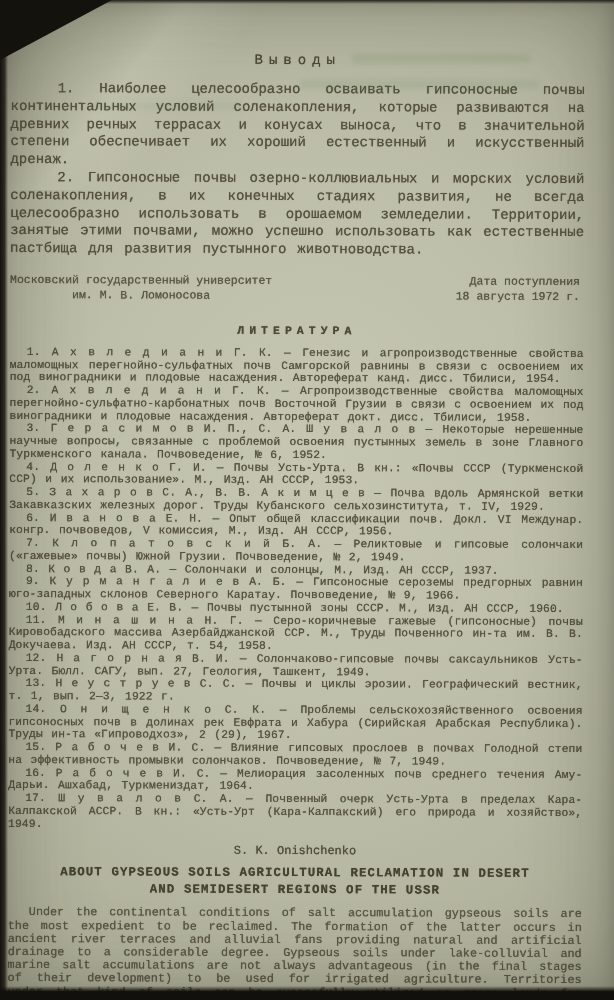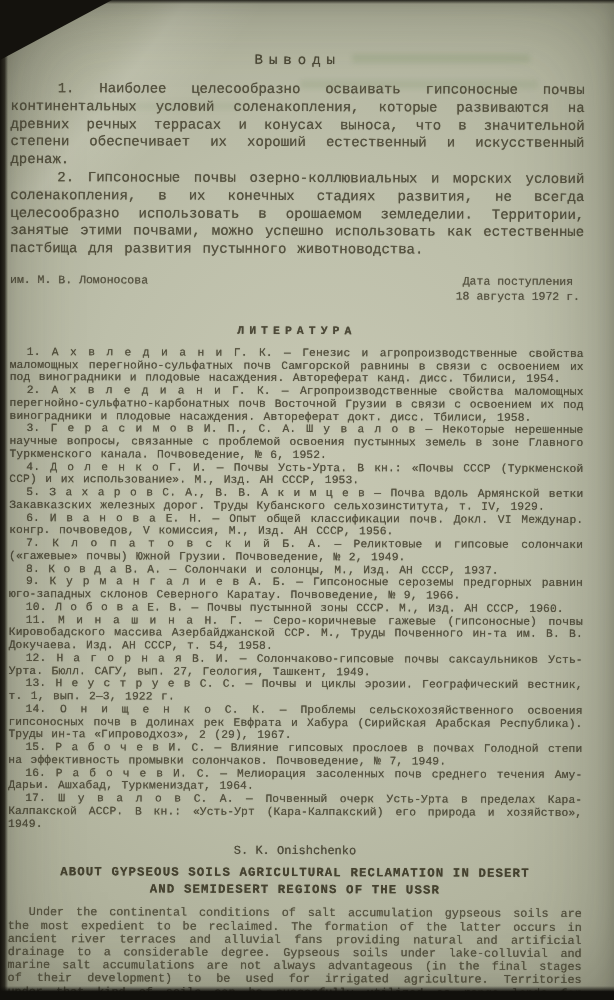--- a/index.html
+++ b/index.html
@@ -47,22 +47,22 @@
     font-size:14px;letter-spacing:6px;color:#4c4937;
   }
   .para{
     margin:13px 0 0 0;font-size:14px;line-height:17.8px;
     text-align:justify;text-indent:47px;word-spacing:2.5px;
   }
   .para.second{margin-top:0;}
   .meta{display:flex;justify-content:space-between;margin-top:14px;
     font-size:11.5px;line-height:15px;color:#5a5745;}
   .meta .affil{text-align:left;}
-  .meta .affil .line2{}
-  .meta .received{text-align:center;padding-right:4px;}
+  .meta .affil .line2{text-align:center;}
+  .meta .received{text-align:right;padding-right:4px;}
   .h-literature{
     margin:21px 0 0 0;text-align:center;font-weight:bold;
     font-size:11.5px;letter-spacing:5px;color:#4c4937;
   }
   .refs{margin-top:10px;}
   .refs p{
     margin:0;font-size:11.3px;line-height:12.75px;
     text-align:justify;text-indent:17px;word-spacing:1.6px;letter-spacing:.1px;
   }
   .eng-author{margin:13px 0 0 0;text-align:center;font-size:12px;color:#4f4c3b;}
@@ -84,20 +84,21 @@
   <div class="bleed b3"></div>
   <div class="crease-tl"></div>
 
   <div class="page">
     <h1 class="h-conclusions">Выводы</h1>
     <p class="para">1. Наиболее целесообразно осваивать гипсоносные почвы континентальных условий соленакопления, которые развиваются на древних речных террасах и конусах выноса, что в значительной степени обеспечивает их хороший естественный и искусственный дренаж.</p>
     <p class="para second">2. Гипсоносные почвы озерно-коллювиальных и морских условий соленакопления, в их конечных стадиях развития, не всегда целесообразно использовать в орошаемом земледелии. Территории, занятые этими почвами, можно успешно использовать как естественные пастбища для развития пустынного животноводства.</p>
 
     <div class="meta">
       <div class="affil">
+        <div>Московский государственный университет</div>
         <div class="line2">им. М. В. Ломоносова</div>
       </div>
       <div class="received">
         <div>Дата поступления</div>
         <div>18 августа 1972 г.</div>
       </div>
     </div>
 
     <h2 class="h-literature">ЛИТЕРАТУРА</h2>
 

